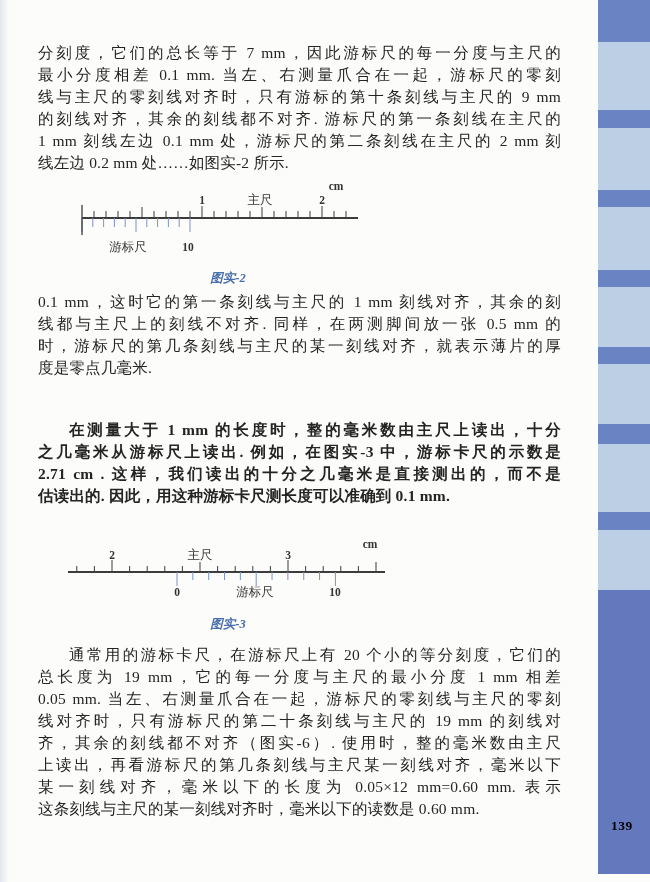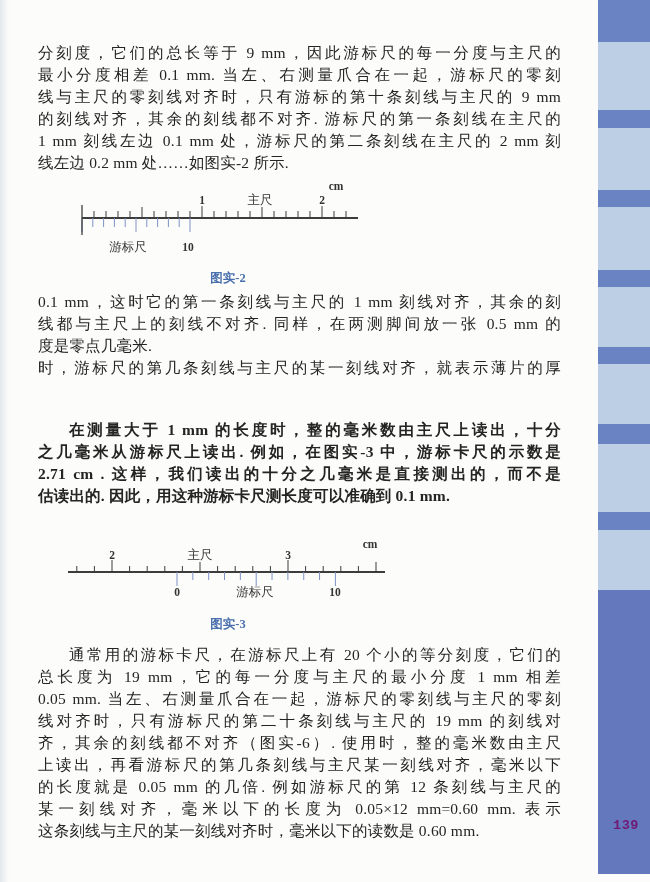--- a/index.html
+++ b/index.html
@@ -16,75 +16,74 @@
   .bar{position:absolute;left:0;width:52px;background:#6a83c3;}
   .bar.b1{top:0;height:42px;}
   .bar.b2{top:110px;height:18px;}
   .bar.b3{top:190px;height:17px;}
   .bar.b4{top:270px;height:17px;}
   .bar.b5{top:347px;height:17px;}
   .bar.b6{top:424px;height:20px;}
   .bar.b7{top:512px;height:18px;}
   .bar.big{top:590px;height:284px;background:#6478bd;}
   .pagenum{position:absolute;left:13px;top:818px;width:30px;
-    font-family:Liberation Mono, monospace;
-    font-weight:bold;font-size:13.5px;color:#701a75;letter-spacing:0.5px;text-align:center;}
+    font-family:Liberation Serif, serif;
+    font-weight:bold;font-size:13.5px;color:#000000;letter-spacing:0.5px;}
   
   .para{position:absolute;left:38px;width:523px;color:#242424;
     font-size:15.5px;letter-spacing:0.2px;}
   .line{height:22px;line-height:22px;overflow:hidden;
     text-align:justify;text-align-last:justify;}
   .line.last{text-align-last:left;}
   .line.first{text-indent:2em;}
   .p1{top:42px;} .p2{top:291px;} .p3{top:419px;font-weight:bold;} .p4{top:644px;}
   
   .fig{position:absolute;}
   .fig2{left:60px;top:178px;}
   .fig3{left:55px;top:538px;}
   svg text{fill:#333;font-family:"Liberation Serif","DejaVu Serif",serif;}
   svg text.num{font-size:11.5px;font-weight:bold;}
   svg text.cn{font-size:12.5px;}
   .caption{position:absolute;left:38px;width:380px;text-align:center;
-    color:#4a6fae;font-size:12.5px;font-weight:bold;height:16px;line-height:16px;}
+    color:#4a6fae;font-size:12.5px;font-weight:bold;height:16px;line-height:16px;font-style:italic;}
   .cap2{top:270px;} .cap3{top:616px;text-align:center;}
 </style>
 </head>
 <body>
 
 <div class="page">
   <div class="edge-left"></div>
 
   <div class="para p1">
-      <div class="line">分刻度，它们的总长等于 9 mm，因此游标尺的每一分度与主尺的</div>
+      <div class="line">分刻度，它们的总长等于 7 mm，因此游标尺的每一分度与主尺的</div>
       <div class="line">最小分度相差 0.1 mm. 当左、右测量爪合在一起，游标尺的零刻</div>
       <div class="line">线与主尺的零刻线对齐时，只有游标的第十条刻线与主尺的 9 mm</div>
       <div class="line">的刻线对齐，其余的刻线都不对齐. 游标尺的第一条刻线在主尺的</div>
       <div class="line">1 mm 刻线左边 0.1 mm 处，游标尺的第二条刻线在主尺的 2 mm 刻</div>
       <div class="line last">线左边 0.2 mm 处……如图实-2 所示.</div>
     </div>
   <div class="para p2">
       <div class="line">0.1 mm，这时它的第一条刻线与主尺的 1 mm 刻线对齐，其余的刻</div>
       <div class="line">线都与主尺上的刻线不对齐. 同样，在两测脚间放一张 0.5 mm 的</div>
+      <div class="line">时，游标尺的第几条刻线与主尺的某一刻线对齐，就表示薄片的厚</div>
       <div class="line last">度是零点几毫米.</div>
-      <div class="line">时，游标尺的第几条刻线与主尺的某一刻线对齐，就表示薄片的厚</div>
     </div>
   <div class="para p3">
       <div class="line first">在测量大于 1 mm 的长度时，整的毫米数由主尺上读出，十分</div>
       <div class="line">之几毫米从游标尺上读出. 例如，在图实-3 中，游标卡尺的示数是</div>
       <div class="line">2.71 cm . 这样，我们读出的十分之几毫米是直接测出的，而不是</div>
       <div class="line last">估读出的. 因此，用这种游标卡尺测长度可以准确到 0.1 mm.</div>
     </div>
   <div class="para p4">
       <div class="line first">通常用的游标卡尺，在游标尺上有 20 个小的等分刻度，它们的</div>
       <div class="line">总长度为 19 mm，它的每一分度与主尺的最小分度 1 mm 相差</div>
       <div class="line">0.05 mm. 当左、右测量爪合在一起，游标尺的零刻线与主尺的零刻</div>
       <div class="line">线对齐时，只有游标尺的第二十条刻线与主尺的 19 mm 的刻线对</div>
       <div class="line">齐，其余的刻线都不对齐（图实-6）. 使用时，整的毫米数由主尺</div>
       <div class="line">上读出，再看游标尺的第几条刻线与主尺某一刻线对齐，毫米以下</div>
-      <div class="line">的长度就是 0.05 mm 的几倍. 例如游标尺的第 12 条刻线与主尺的</div>
       <div class="line">某一刻线对齐，毫米以下的长度为 0.05×12 mm=0.60 mm. 表示</div>
       <div class="line last">这条刻线与主尺的某一刻线对齐时，毫米以下的读数是 0.60 mm.</div>
     </div>
 
   <svg class="fig fig2" width="336" height="84">
     <g id="fig2g">
         <line x1="22" y1="40" x2="298" y2="40" stroke="#3c3c3c" stroke-width="1.8"></line>
         <line x1="34" y1="40" x2="34" y2="33" stroke="#3c3c3c" stroke-width="1"></line>
         <line x1="46" y1="40" x2="46" y2="33" stroke="#3c3c3c" stroke-width="1"></line>
         <line x1="58" y1="40" x2="58" y2="33" stroke="#3c3c3c" stroke-width="1"></line>

